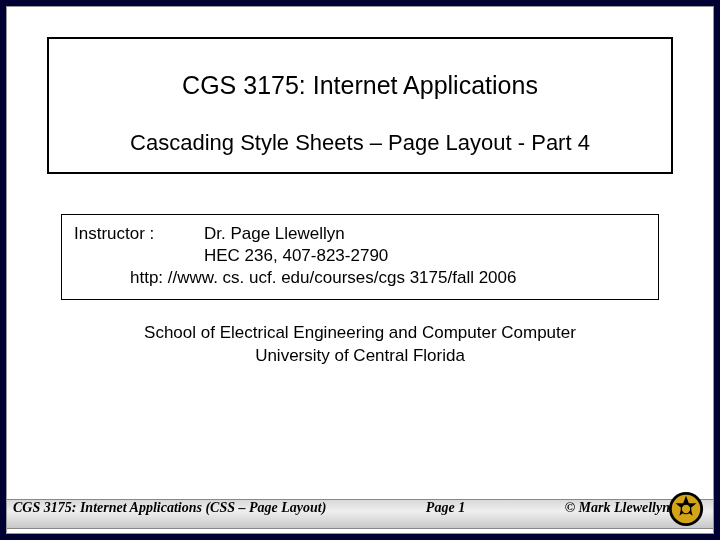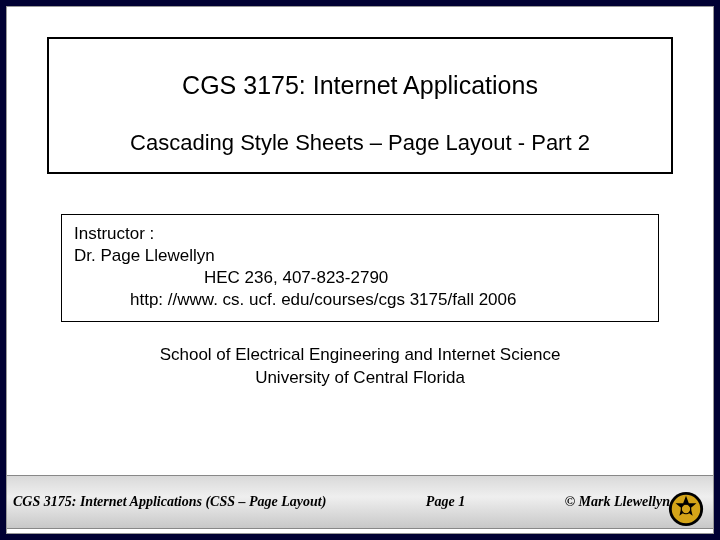--- a/index.html
+++ b/index.html
@@ -40,21 +40,20 @@
   }
   .instructor-box {
     margin: 40px 54px 0 54px;
     border: 1px solid #000;
     padding: 8px 12px 10px 12px;
     font-size: 17px;
     line-height: 1.3;
   }
   .instructor-row1 {
     display: flex;
-    flex-direction: column;
   }
   .instructor-label {
     width: 130px;
   }
   .instructor-indent {
     padding-left: 130px;
   }
   .instructor-url {
     padding-left: 56px;
   }
@@ -62,26 +61,25 @@
     margin: 22px 60px 0 60px;
     text-align: center;
     font-size: 17px;
     line-height: 1.35;
   }
   .footer-bar {
     position: absolute;
     left: 0;
     right: 0;
     bottom: 4px;
-    height: 54px;
+    height: 30px;
     background: linear-gradient(to bottom, #d9d9d9 0%, #efefef 40%, #c8c8c8 100%);
     border-top: 1px solid #888;
     border-bottom: 1px solid #888;
     display: flex;
-    align-items: center;
     font-family: "Times New Roman", Times, serif;
     font-style: italic;
     font-weight: bold;
     font-size: 14px;
     color: #000;
   }
   .footer-left {
     flex: 0 0 auto;
     padding-left: 6px;
   }
@@ -101,34 +99,34 @@
     height: 38px;
   }
 </style>
 </head>
 <body>
 
 <div class="slide">
 
   <div class="title-box">
     <div class="title-line1">CGS 3175: Internet Applications</div>
-    <div class="subtitle-line">Cascading Style Sheets – Page Layout  - Part 2</div>
+    <div class="subtitle-line">Cascading Style Sheets – Page Layout  - Part 4</div>
   </div>
 
   <div class="instructor-box">
     <div class="instructor-row1">
       <span class="instructor-label">Instructor :</span>
       <span>Dr. Page Llewellyn</span>
     </div>
     <div class="instructor-indent">HEC 236, 407-823-2790</div>
     <div class="instructor-url">http: //www. cs. ucf. edu/courses/cgs 3175/fall 2006</div>
   </div>
 
   <div class="school-block">
-    <div>School of Electrical Engineering and Internet Science</div>
+    <div>School of Electrical Engineering and Computer Computer</div>
     <div>University of Central Florida</div>
   </div>
 
   <div class="footer-bar">
     <div class="footer-left">CGS 3175: Internet Applications (CSS – Page Layout)</div>
     <div class="footer-center">Page 1</div>
     <div class="footer-right">© Mark Llewellyn</div>
   </div>
 
   <svg class="logo" viewBox="0 0 40 40">

